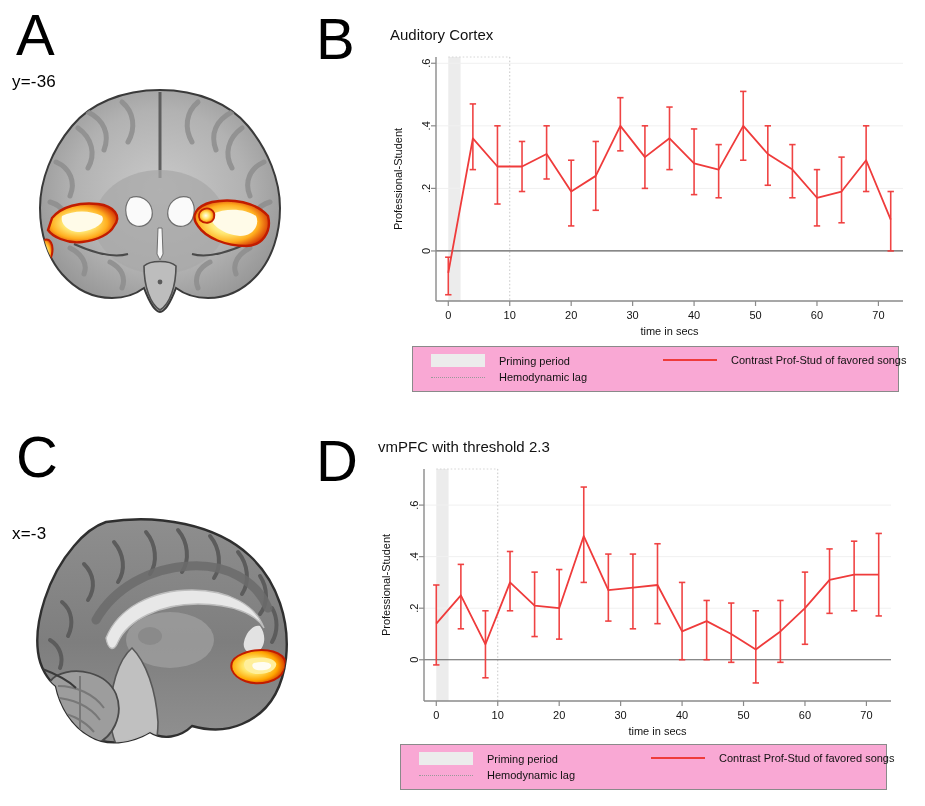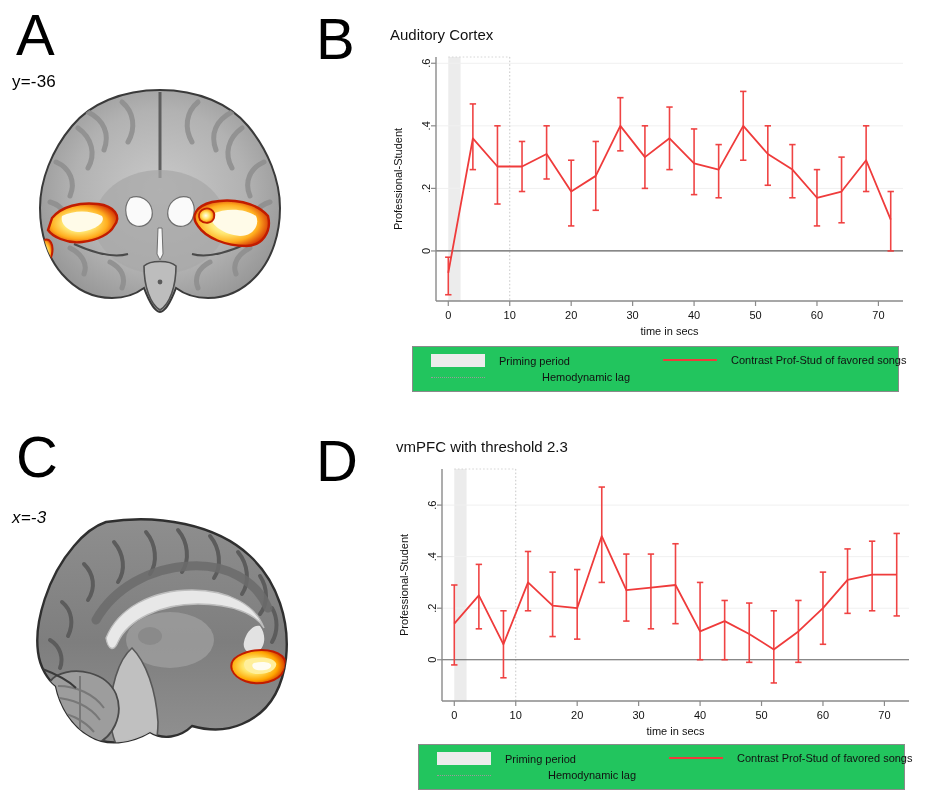--- a/index.html
+++ b/index.html
@@ -35,61 +35,61 @@
   #letter-d { left: 316px; top: 432px; }
 
   
   .slice-coord {
     position: absolute;
     font-size: 17px;
     letter-spacing: 0.2px;
     color: #000000;
   }
   #coord-a { left: 12px; top: 72px; }
-  #coord-c { left: 12px; top: 508px; font-style: italic; }
+  #coord-c { left: 12px; top: 524px; }
 
   
   .brain-wrap { position: absolute; }
   #brain-a { left: 18px; top: 82px;  width: 284px; height: 238px; }
   #brain-c { left: 10px; top: 500px; width: 300px; height: 292px; }
   .brain-wrap svg { display: block; width: 100%; height: 100%; }
 
   
   .chart-panel { position: absolute; }
   #panel-b { left: 390px; top: 26px;  width: 525px; height: 385px; }
-  #panel-d { left: 396px; top: 438px; width: 525px; height: 368px; }
+  #panel-d { left: 378px; top: 438px; width: 525px; height: 368px; }
 
   .chart-title {
     font-size: 15px;
     color: #111111;
     margin: 0;
     padding: 0 0 4px 0;
     font-weight: 400;
   }
   .plot-area { position: relative; width: 100%; }
   .plot-area svg { display: block; width: 100%; height: 100%; }
 
   .legend-box {
     position: absolute;
     border: 1px solid #8a8a8a;
-    background: #22c55e;
+    background: #f9a8d4;
     box-sizing: border-box;
   }
   #legend-b { left: 22px; top: 320px; width: 487px; height: 46px; }
   #legend-d { left: 22px; top: 306px; width: 487px; height: 46px; }
   .legend-row {
     position: absolute;
     display: flex;
     align-items: center;
     font-size: 11px;
     color: #111111;
     white-space: nowrap;
   }
   .legend-row.r1 { top: 7px; }
-  .legend-row.r2 { top: 24px; gap: 43px; }
+  .legend-row.r2 { top: 24px; }
   .legend-col-1 { left: 18px; }
   .legend-col-2 { left: 250px; }
   .swatch-shade {
     width: 54px; height: 13px;
     background: #ececec;
     display: inline-block;
     margin-right: 14px;
   }
   .swatch-dotted {
     width: 54px; height: 0;

